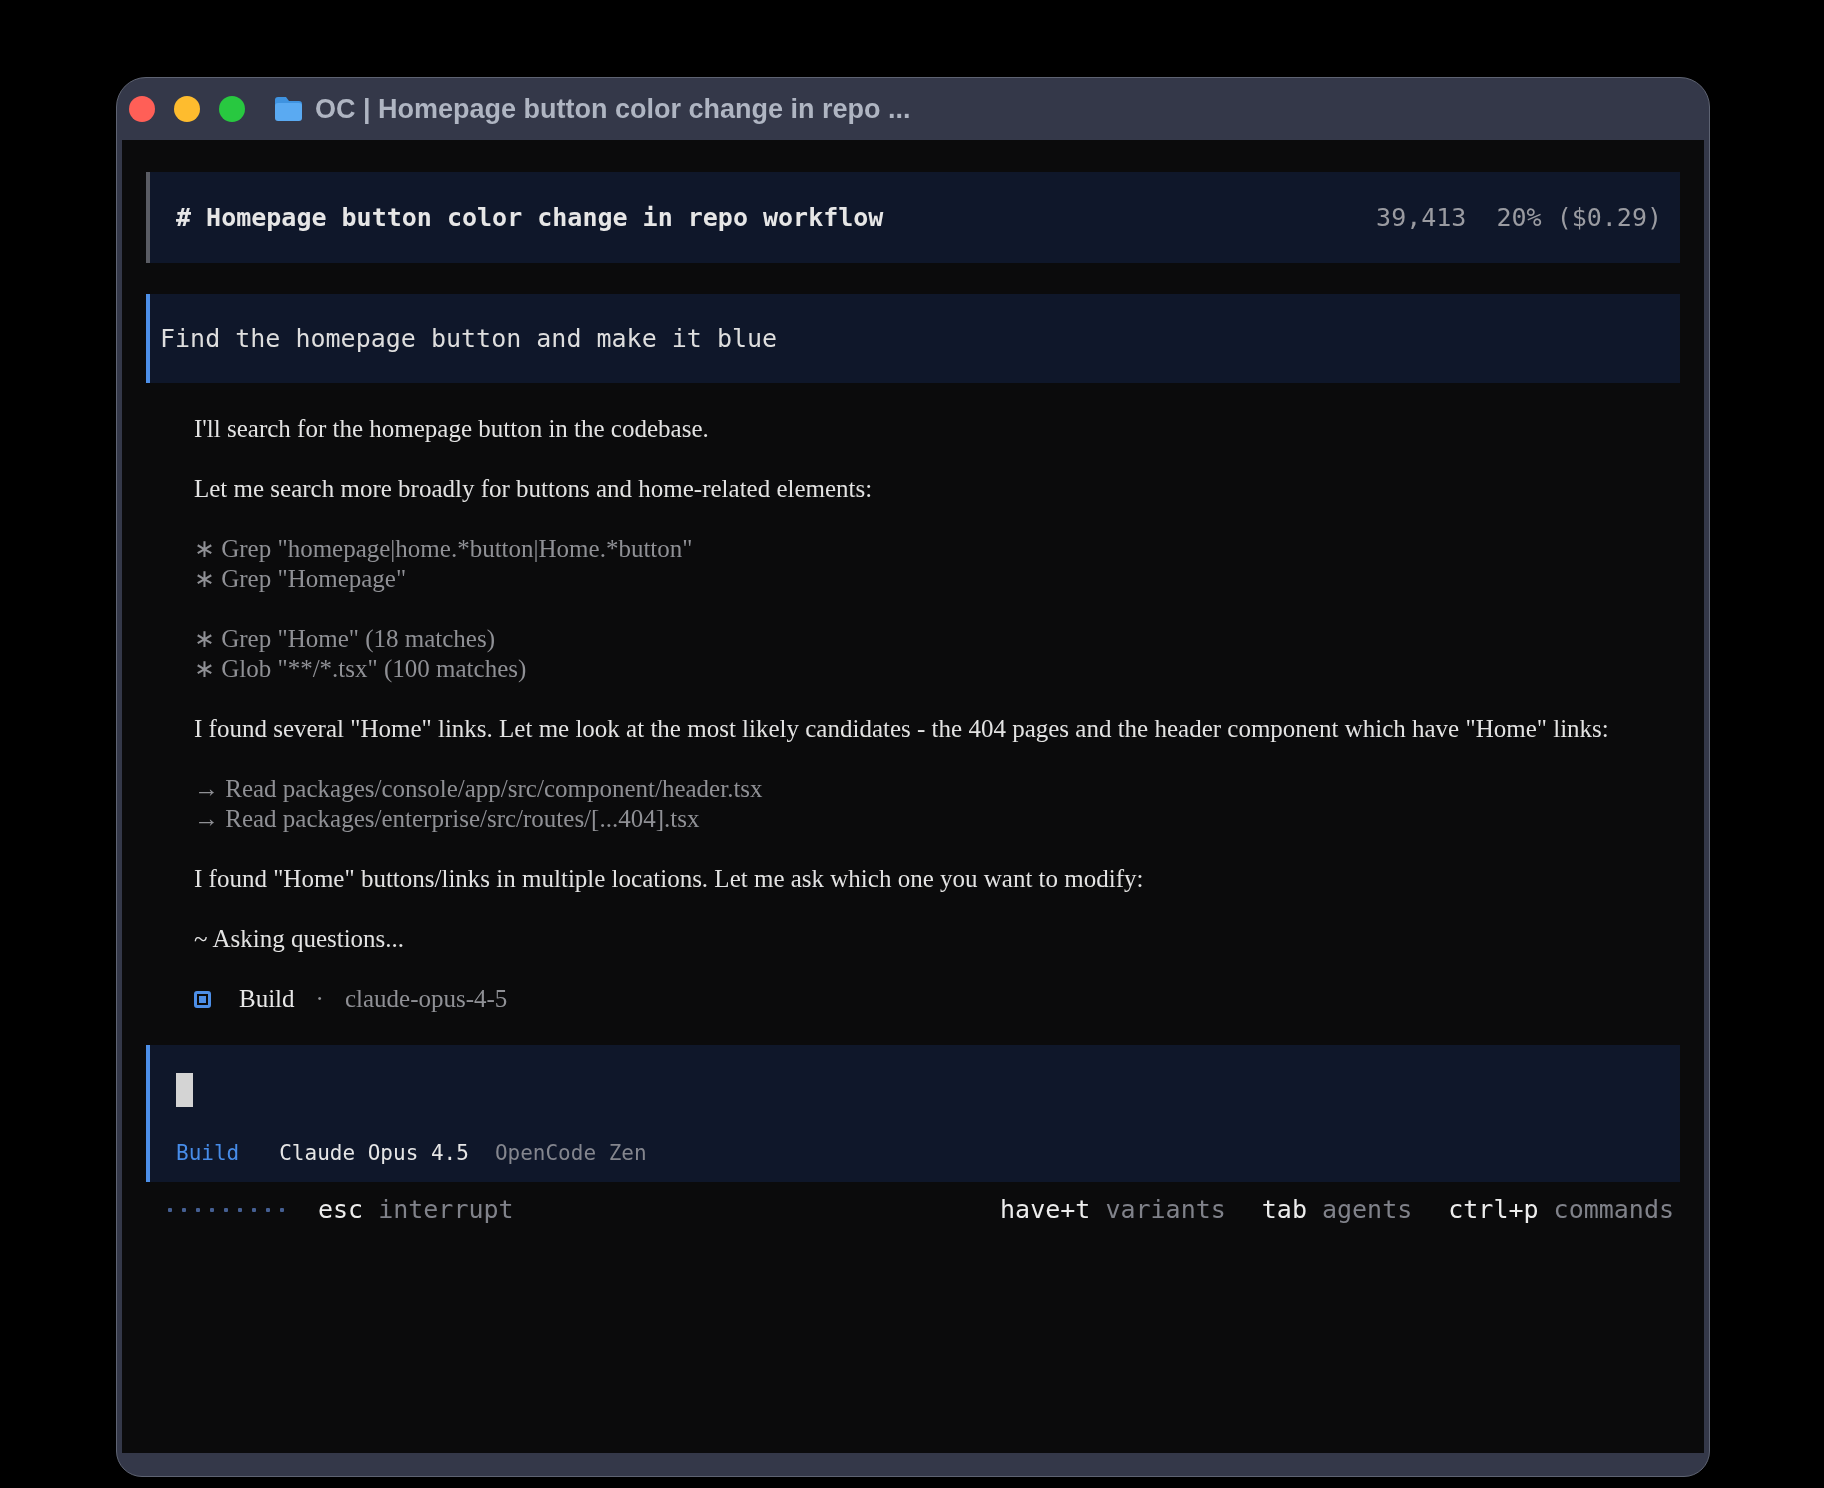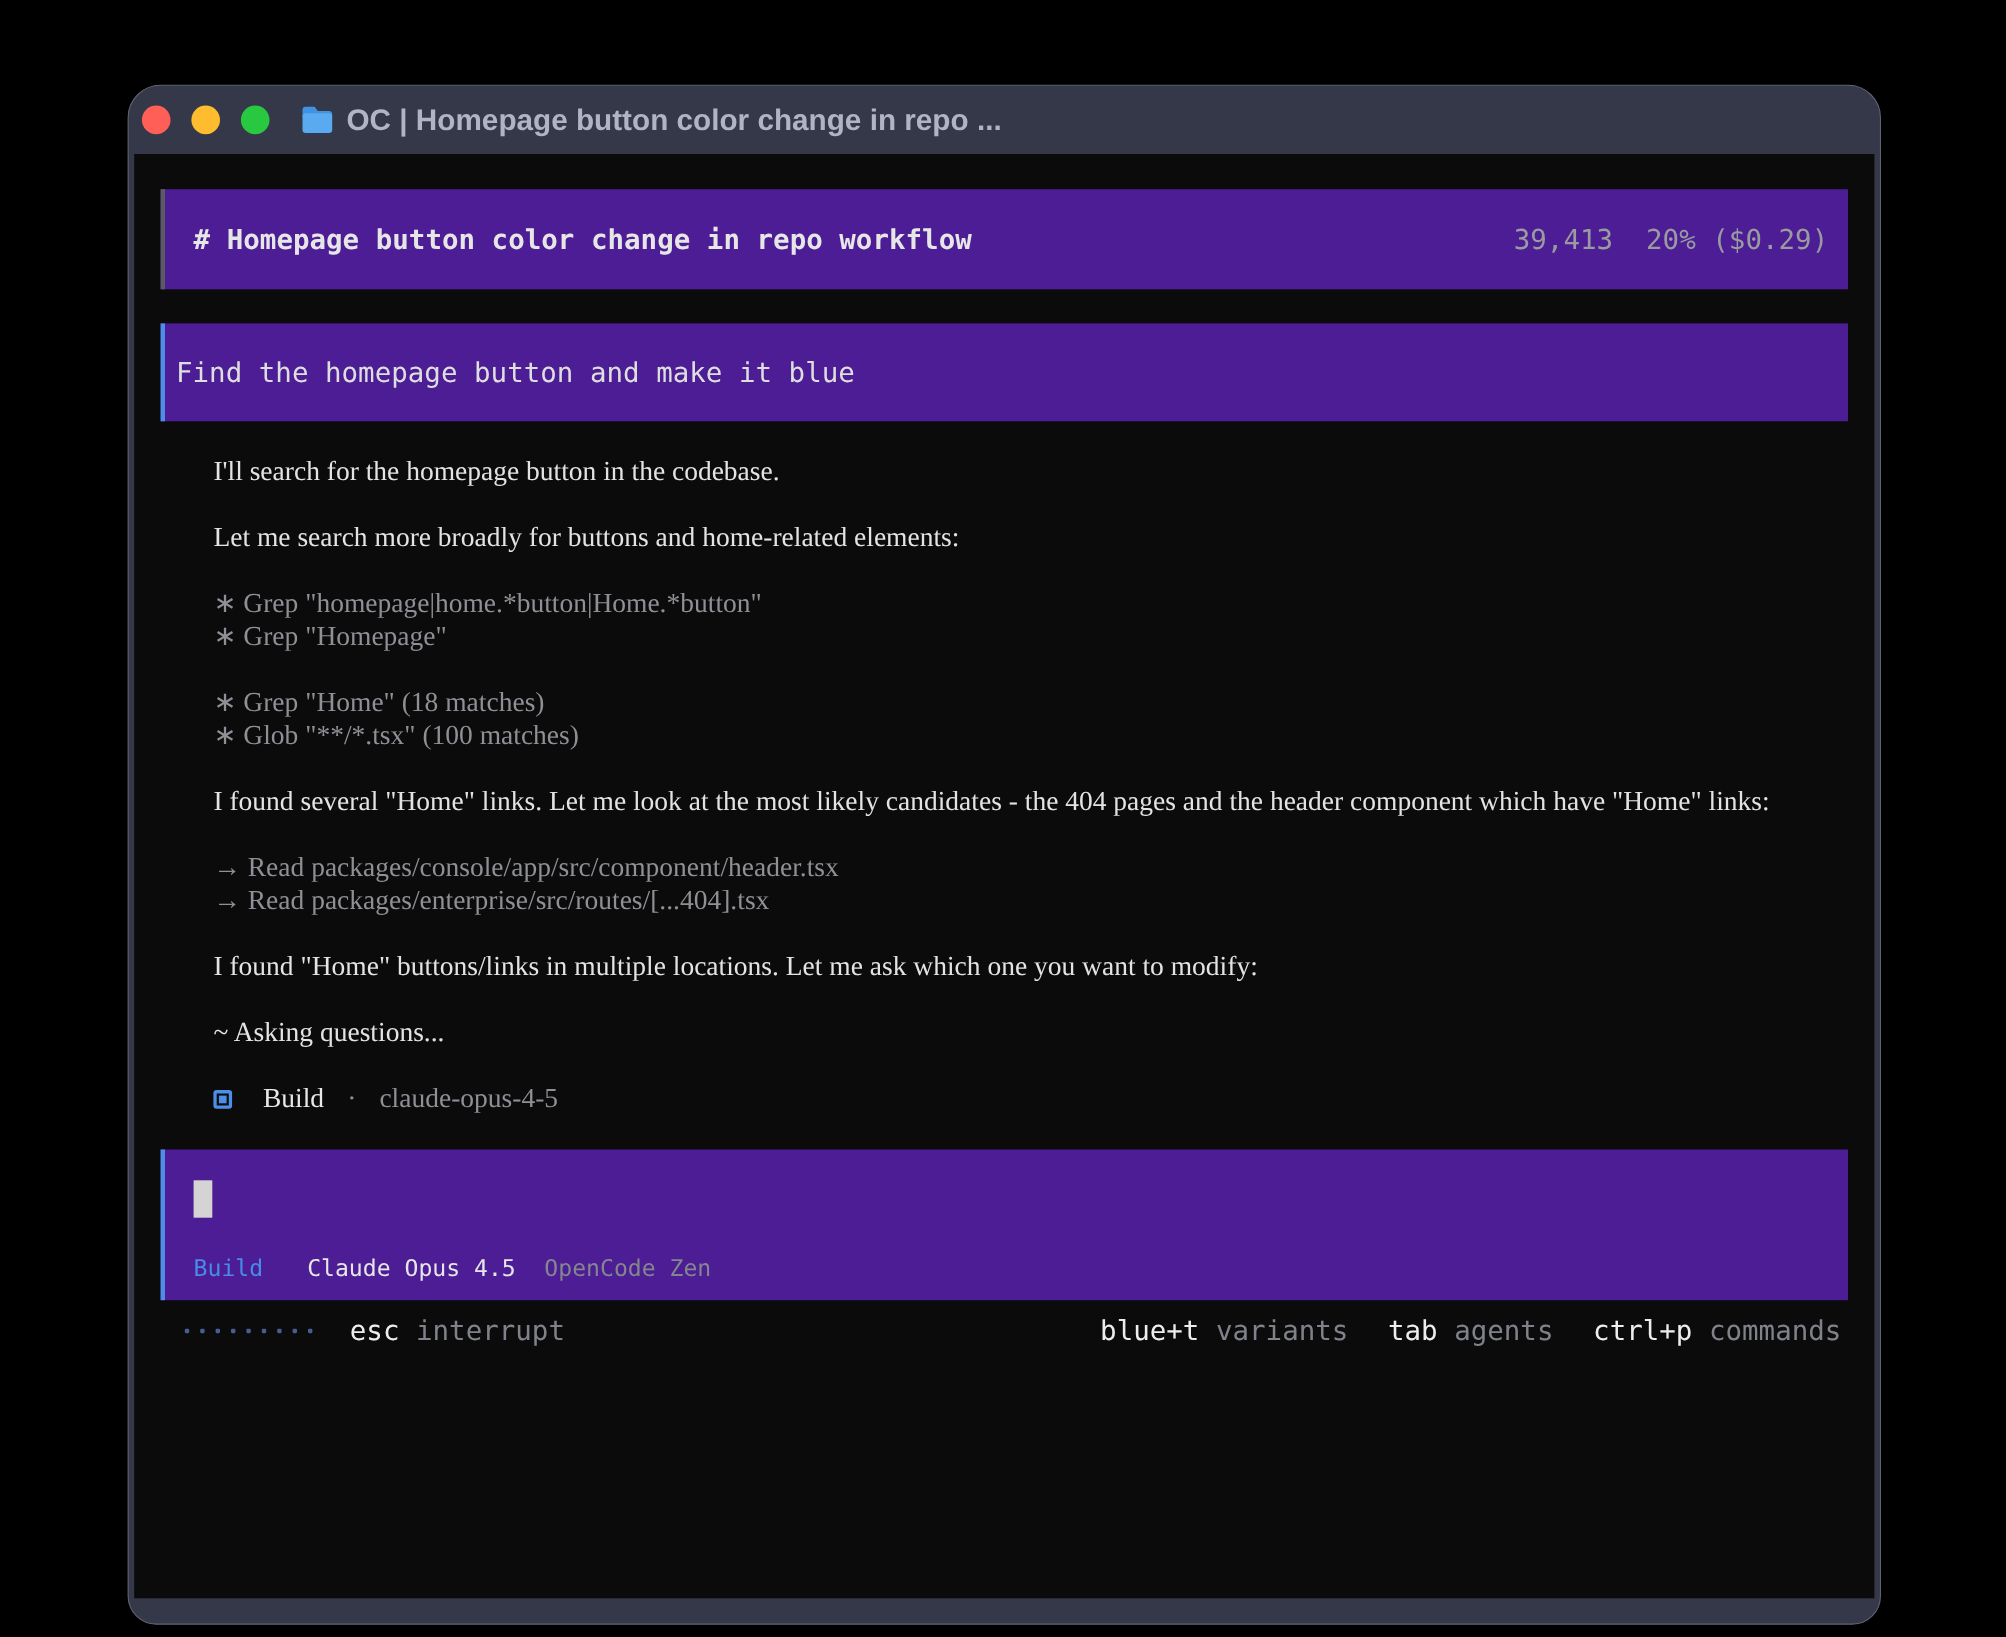--- a/index.html
+++ b/index.html
@@ -33,21 +33,21 @@
     white-space: nowrap;
   }
 
   
   .content {
     position: absolute; left: 5px; right: 5px; top: 62px; bottom: 23px;
     background: #0b0b0c;
     padding: 32px 24px 0 24px;
     color: #e3e3e3; font-size: 25px; line-height: 30px;
   }
-  .panel { background: #4c1d95; }
+  .panel { background: #0f172a; }
   .gray-border { border-left: 4px solid #5a5c64; }
   .blue-border { border-left: 4px solid #4d8fe8; }
 
   .session-header {
     height: 91px;
     display: flex; align-items: center; justify-content: space-between;
     padding: 0 18px 0 26px;
   }
   .session-header .header-title { font-weight: bold; color: #e6e6e6; white-space: nowrap; }
   .session-header .header-stats { color: #9a9ba1; display: flex; gap: 30px; white-space: nowrap; }
@@ -195,21 +195,21 @@
             <span class="dot"></span>
             <span class="dot"></span>
             <span class="dot"></span>
           </span>
         <span class="hint">
           <span class="key">esc</span><span class="label">interrupt</span>
         </span>
       </div>
       <div class="status-right">
         <span class="hint">
-          <span class="key">blue+t</span><span class="label">variants</span>
+          <span class="key">have+t</span><span class="label">variants</span>
         </span>
         <span class="hint">
           <span class="key">tab</span><span class="label">agents</span>
         </span>
         <span class="hint">
           <span class="key">ctrl+p</span><span class="label">commands</span>
         </span>
       </div>
     </div>
 

